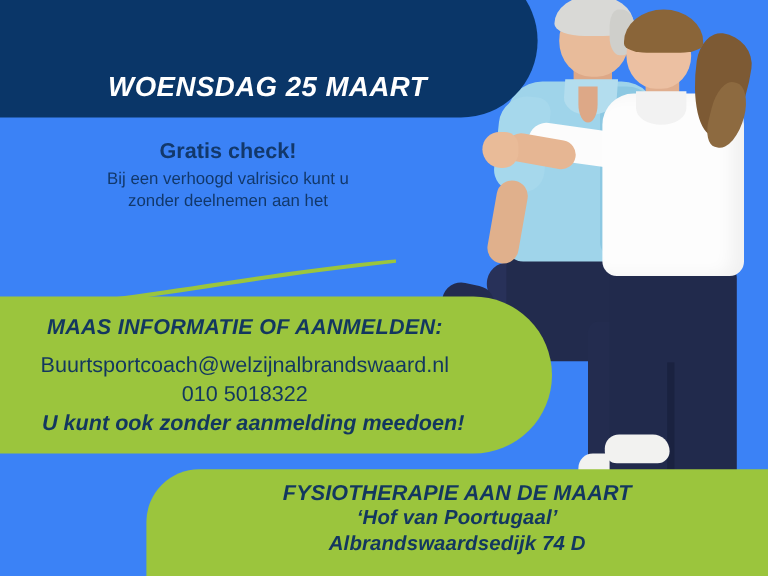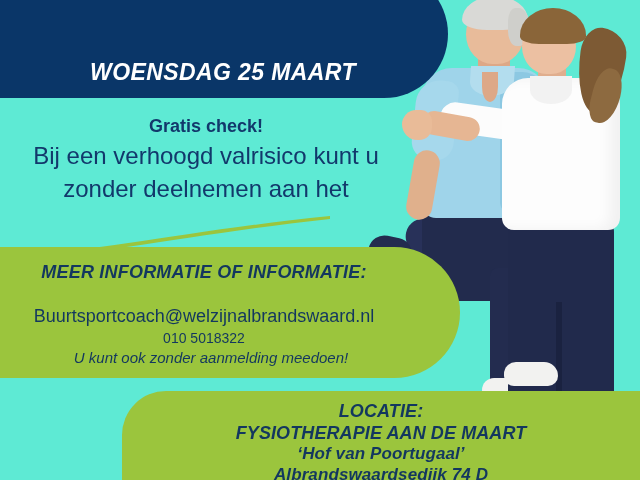--- a/index.html
+++ b/index.html
@@ -8,21 +8,21 @@
     background: #ffffff;
   }
   body {
     font-family: "Liberation Sans", sans-serif;
   }
   #poster {
     position: relative;
     width: 640px;
     height: 480px;
     overflow: hidden;
-    background: #5eead4;
+    background: #3b82f6;
   }
 
   
   .photo-layer {
     position: absolute;
     left: 0; top: 0;
     width: 640px; height: 480px;
     overflow: hidden;
   }
 
@@ -295,33 +295,33 @@
     font-size: 23px;
     letter-spacing: 0.4px;
     line-height: 1.18;
     text-align: center;
     margin-left: 18px;
   }
 
   
   .mid-block {
     position: absolute;
-    left: 16px;
+    left: 0;
     top: 114px;
     width: 380px;
     text-align: center;
     color: #12386b;
   }
   .mid-bold {
     font-size: 18px;
     font-weight: bold;
     line-height: 1.38;
   }
   .mid-reg {
-    font-size: 24px;
+    font-size: 14px;
     font-weight: normal;
     line-height: 1.38;
   }
 
   
   .swoosh {
     position: absolute;
     left: 0;
     top: 216px;
     width: 330px;
@@ -346,30 +346,30 @@
     font-size: 18px;
     font-weight: bold;
     font-style: italic;
     letter-spacing: 0.2px;
     line-height: 1.3;
     margin-top: 4px;
   }
   .gi-mail {
     font-size: 18px;
     line-height: 1.3;
-    margin-top: 21px;
+    margin-top: 9px;
   }
   .gi-phone {
-    font-size: 14px;
+    font-size: 18px;
     line-height: 1.3;
     text-align: center;
   }
   .gi-note {
-    font-size: 15px;
-    font-weight: normal;
+    font-size: 18px;
+    font-weight: bold;
     font-style: italic;
     line-height: 1.3;
     margin-top: 1px;
     padding-left: 14px;
   }
 
   
   .green-loc {
     position: absolute;
     left: 122px;
@@ -449,26 +449,25 @@
     <div class="mid-bold">Gratis check!</div>
     <div class="mid-reg">Bij een verhoogd valrisico kunt u</div>
     <div class="mid-reg">zonder deelnemen aan het</div>
   </div>
 
   <svg class="swoosh" viewBox="0 0 330 40" preserveAspectRatio="none">
     <path d="M0,34 C70,44 170,16 330,0 L330,3 C172,20 72,47 0,37 Z" fill="#9bc53d"></path>
   </svg>
 
   <div class="green-info">
-    <div class="gi-title">MEER INFORMATIE OF INFORMATIE:</div>
+    <div class="gi-title">MAAS INFORMATIE OF AANMELDEN:</div>
     <div class="gi-mail">Buurtsportcoach@welzijnalbrandswaard.nl</div>
     <div class="gi-phone">010 5018322</div>
     <div class="gi-note">U kunt ook zonder aanmelding meedoen!</div>
   </div>
 
   <div class="green-loc">
-    <div class="loc-line">LOCATIE:</div>
     <div class="loc-line">FYSIOTHERAPIE AAN DE MAART</div>
     <div class="loc-line small">‘Hof van Poortugaal’</div>
     <div class="loc-line small">Albrandswaardsedijk 74 D</div>
   </div>
 
 </div>
 
 </body></html>

